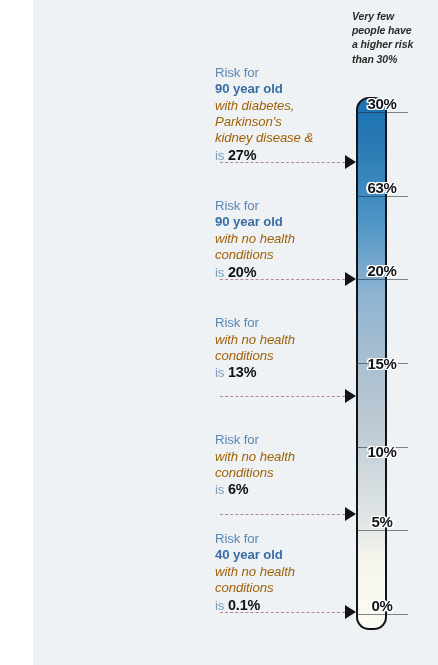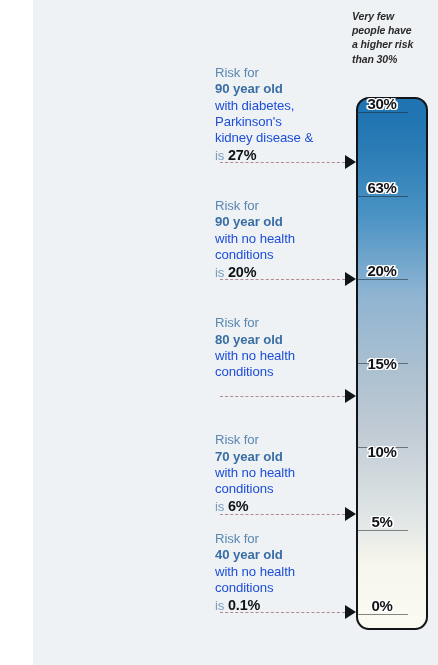--- a/index.html
+++ b/index.html
@@ -37,21 +37,21 @@
     line-height: 14.2px;
     color: #2b2b2b;
     letter-spacing: -0.1px;
   }
 
   
   #scale-wrap {
     position: absolute;
     left: 356px;
     top: 97px;
-    width: 72px;
+    width: 31px;
     height: 533px;
   }
   #scale-bar {
     position: absolute;
     inset: 0;
     border: 2.5px solid #111418;
     border-radius: 13px;
     box-sizing: border-box;
     overflow: hidden;
     background: linear-gradient(
@@ -95,21 +95,21 @@
 
   
   .callout {
     position: absolute;
     font-size: 13.2px;
     line-height: 16.4px;
     color: #5b87b3;
     letter-spacing: -0.1px;
   }
   .callout .age { font-weight: bold; color: #3a6ea5; }
-  .callout .cond { color: #1d4ed8; }
+  .callout .cond { color: #a16207; font-style: italic; }
   .callout .value-line { color: #7a9dbe; }
   .callout .value-line b { color: #101214; font-weight: bold; font-size: 14.4px; margin-top: 33px; }
 
   
   .leader {
     position: absolute;
     height: 0;
     border-top: 1.4px dashed #b08a8f;
   }
   .arrow {
@@ -162,29 +162,28 @@
       <div>Risk for</div>
       <div class="age">90 year old</div>
       <div class="cond">with no health</div>
       <div class="cond">conditions</div>
       <div class="value-line">is <b>20%</b></div>
     </div>
     <div class="leader" style="left: 220px; width: 125px; top: 279.333px;"></div>
     <div class="arrow" style="left: 345px; top: 272.333px;"></div>
     <div class="callout" style="width: 140px; left: 215px; top: 315.107px;">
       <div>Risk for</div>
-      <div class="age">80 year old</div>
       <div class="cond">with no health</div>
       <div class="cond">conditions</div>
+      <div class="value-line">is <b>13%</b></div>
     </div>
     <div class="leader" style="left: 220px; width: 125px; top: 396.467px;"></div>
     <div class="arrow" style="left: 345px; top: 389.467px;"></div>
     <div class="callout" style="width: 140px; left: 215px; top: 432.24px;">
       <div>Risk for</div>
-      <div class="age">70 year old</div>
       <div class="cond">with no health</div>
       <div class="cond">conditions</div>
       <div class="value-line">is <b>6%</b></div>
     </div>
     <div class="leader" style="left: 220px; width: 125px; top: 513.6px;"></div>
     <div class="arrow" style="left: 345px; top: 506.6px;"></div>
     <div class="callout" style="width: 140px; left: 215px; top: 530.967px;">
       <div>Risk for</div>
       <div class="age">40 year old</div>
       <div class="cond">with no health</div>

